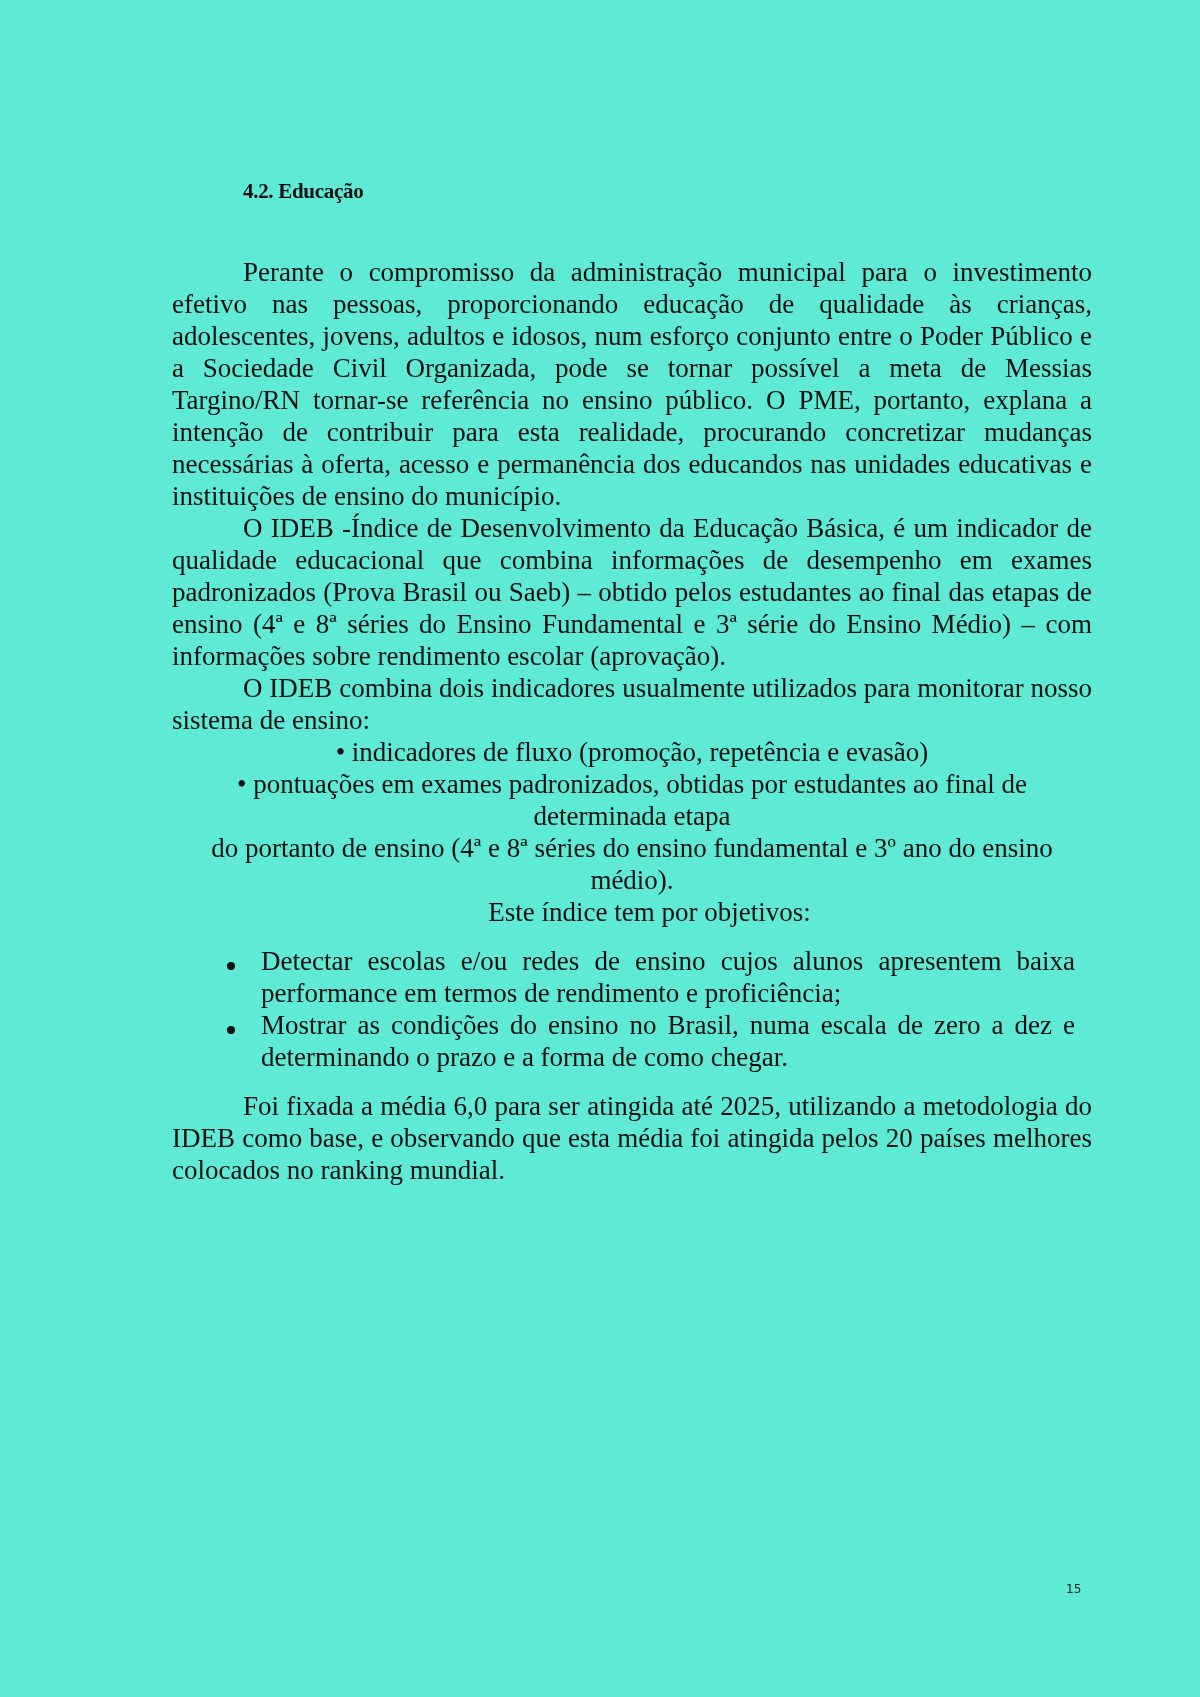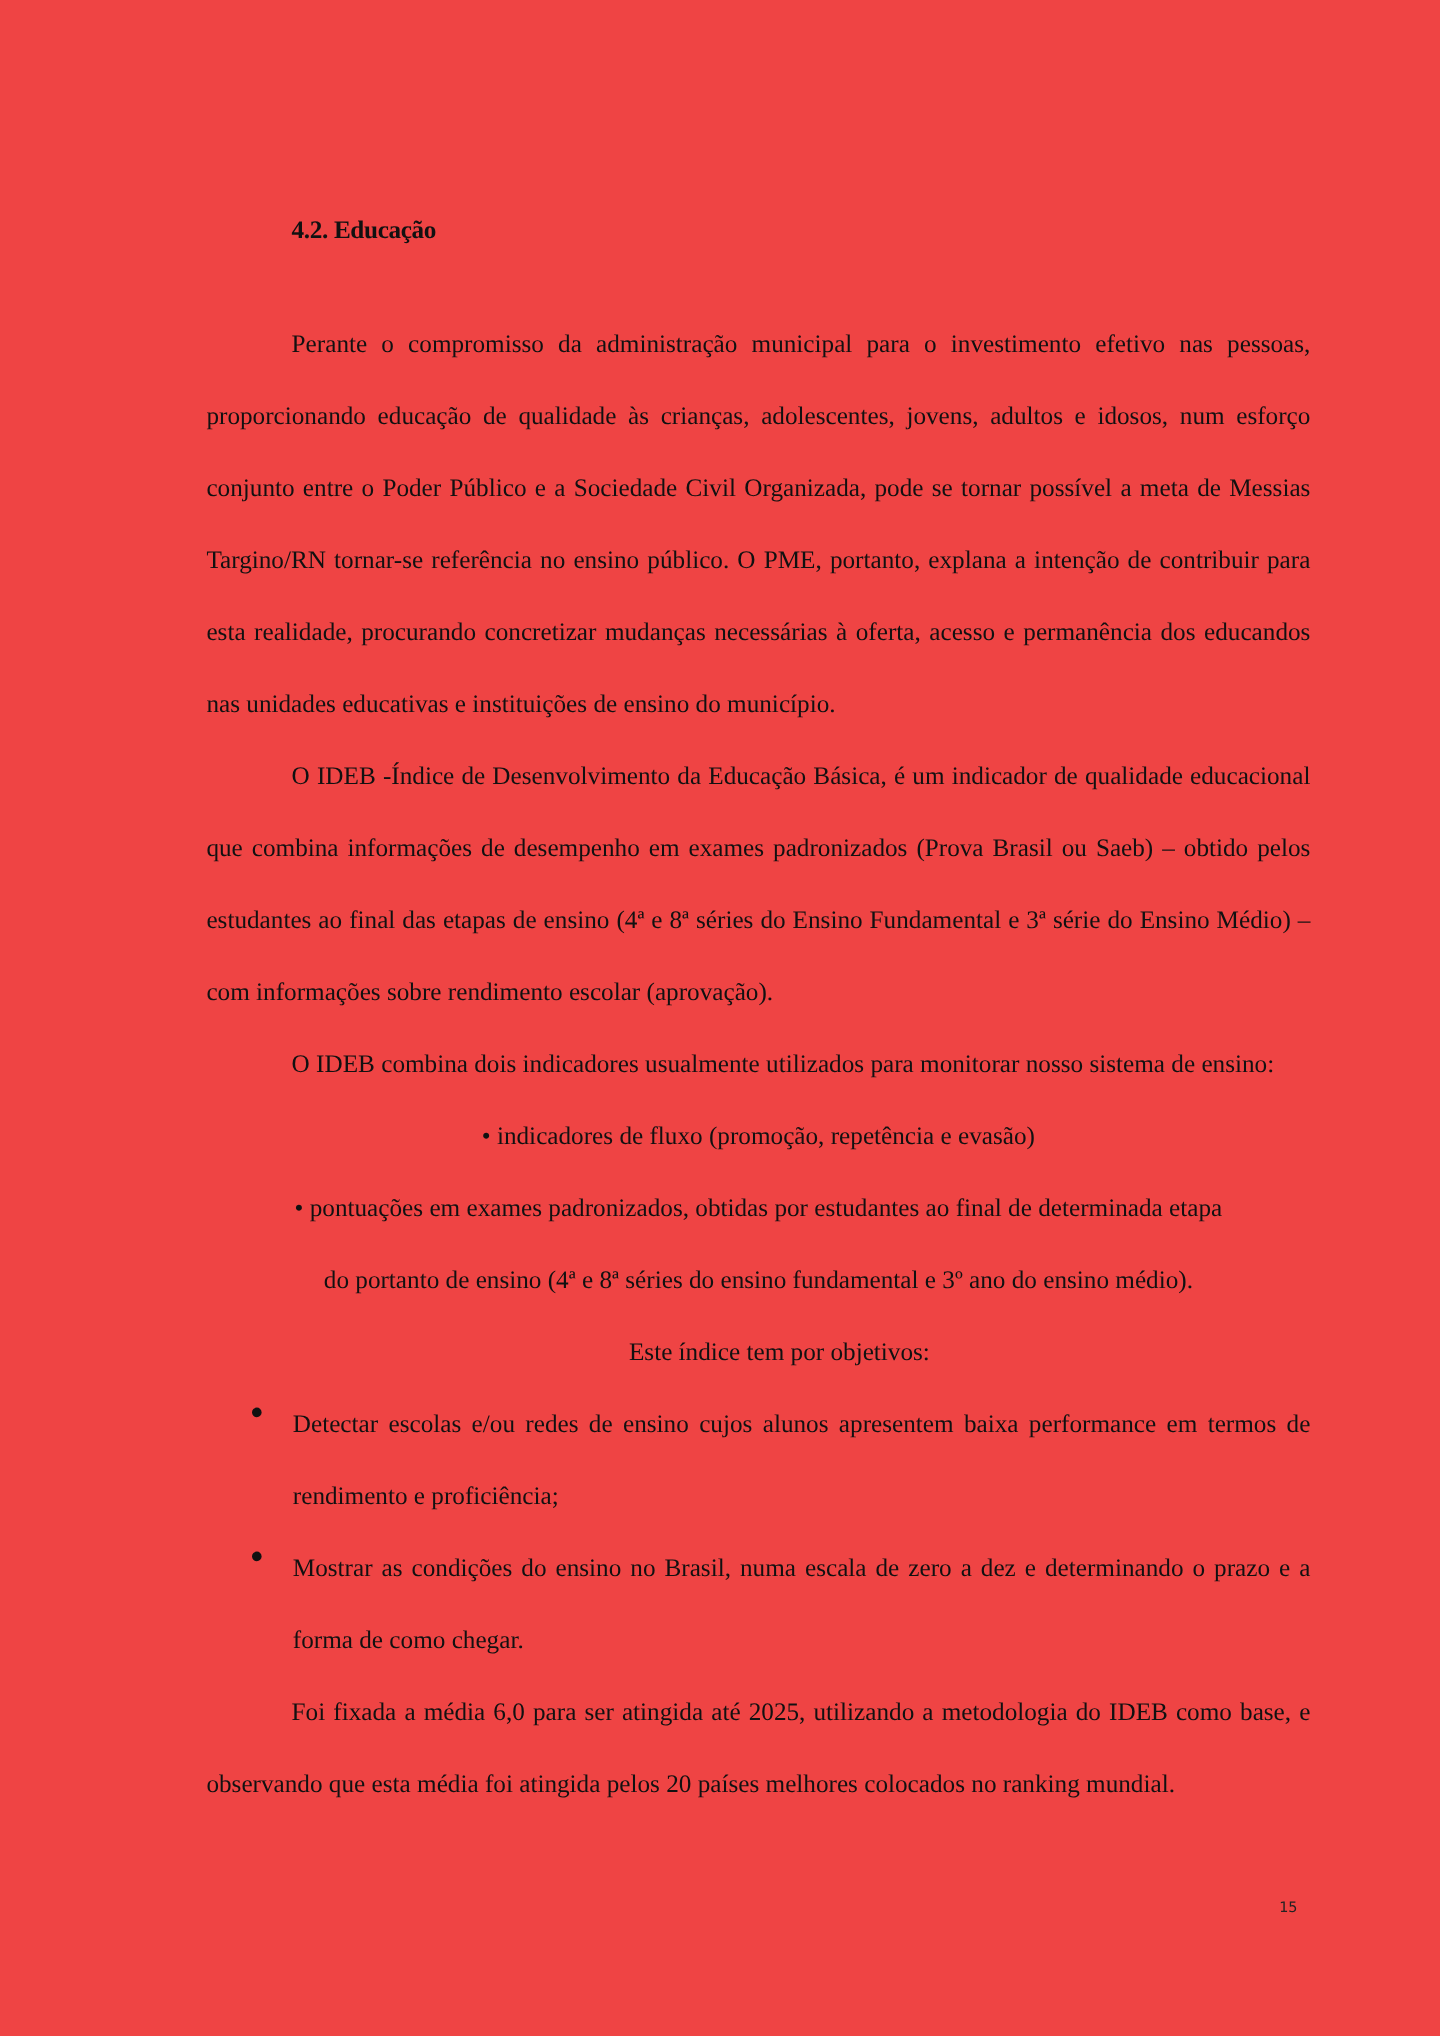--- a/index.html
+++ b/index.html
@@ -1,34 +1,34 @@
 <!DOCTYPE html>
 <html><head>
 <meta charset="utf-8">
 <style>
   html, body { margin: 0; padding: 0; background: #ffffff; }
   body { width: 1200px; height: 1697px; position: relative; overflow: hidden; }
   .page {
     position: absolute; left: 0; top: 0; width: 1200px; height: 1697px;
-    background: #ef4444; color: #111111;
+    background: #5eead4; color: #111111;
     font-family: "Liberation Serif", serif;
   }
   .heading {
     position: absolute; left: 243px; top: 176px;
     font-family: "Liberation Serif", serif;
     font-weight: bold; font-size: 21px; line-height: 30px;
     letter-spacing: -0.3px;
   }
-  .body-block { position: absolute; left: 172px; top: 256px; width: 920px; font-size: 21px; line-height: 60px; }
+  .body-block { position: absolute; left: 172px; top: 256px; width: 920px; font-size: 27px; line-height: 32px; }
   p { margin: 0; }
   .justify { text-align: justify; }
   .indent { text-indent: 71px; }
   .plain { text-align: center; }
   .small-indent { padding-left: 35px; }
-  .bullet-list { list-style: none; margin: 0; padding: 0; }
+  .bullet-list { list-style: none; margin: 17px; padding: 0; }
   .bullet-item { position: relative; padding-left: 72px; text-align: justify; }
   .bullet-dot {
     position: absolute; left: 38px; top: 17px;
     width: 8px; height: 8px; border-radius: 50%; background: #111111;
   }
   .page-number {
     position: absolute; left: 1066px; top: 1582px;
     font-family: "DejaVu Sans", sans-serif; font-size: 12px; color: #222222;
   }
 </style>

